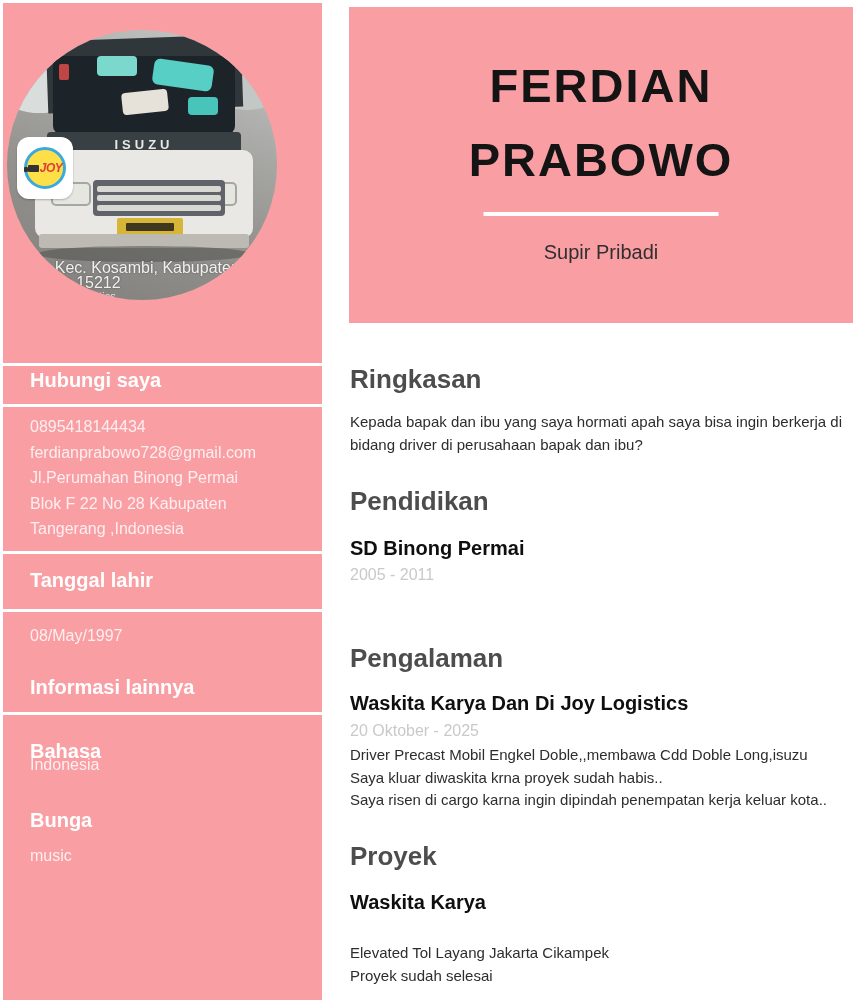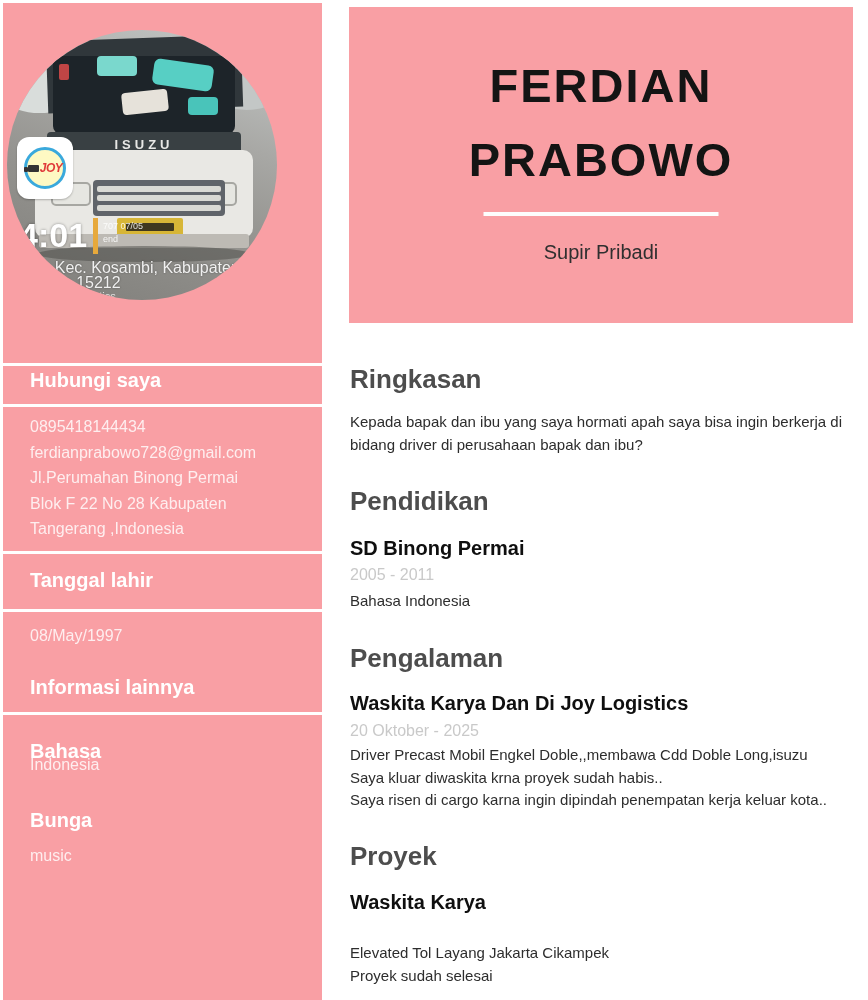--- a/index.html
+++ b/index.html
@@ -48,21 +48,21 @@
   .wm-meta{font-size:9px;line-height:13px;color:rgba(255,255,255,.85);padding-top:4px;}
   .wm-addr{position:absolute;left:14px;top:230px;font-size:16px;line-height:15px;color:rgba(255,255,255,.9);
            text-shadow:0 0 2px rgba(0,0,0,.4);}
   .wm-brand{position:absolute;left:66px;top:260px;font-size:11px;color:rgba(255,255,255,.75);}
 
   
   .joy-badge{position:absolute;left:14px;top:134px;width:56px;height:62px;background:#ffffff;
              border-radius:12px;display:flex;align-items:center;justify-content:center;z-index:5;
              box-shadow:0 1px 2px rgba(0,0,0,.25);}
   .joy-ring{width:42px;height:42px;border:3px solid #3aa9dc;border-radius:50%;box-sizing:border-box;
-            display:flex;align-items:center;justify-content:center;background:#fef9c3;}
+            display:flex;align-items:center;justify-content:center;background:#fde047;}
   .joy-inner{display:flex;align-items:center;}
   .mini-truck{position:relative;width:11px;height:7px;background:#333;border-radius:1px;margin-right:1px;}
   .mini-truck:before{content:"";position:absolute;left:-4px;bottom:0;width:4px;height:5px;background:#333;border-radius:1px;}
   .joy-text{color:#e03a3a;font-size:12px;font-weight:bold;font-style:italic;letter-spacing:-0.5px;}
 
   
   .header-box{position:absolute;left:349px;top:7px;width:504px;height:316px;background:#f99fa4;}
   .name{position:absolute;top:42px;left:0;right:0;margin:0 auto;width:430px;text-align:center;
         color:#141414;font-size:47px;font-weight:bold;line-height:74px;letter-spacing:2px;}
   .name-rule{position:absolute;top:205px;left:50%;transform:translateX(-50%);width:235px;height:4px;background:#fdfdfd;}
@@ -105,28 +105,20 @@
           <span></span>
           <span></span>
           <span></span>
         </div>
       <div class="plate">
           <i></i>
         </div>
       <div class="bumper"></div>
       <div class="under-shadow"></div>
 
-      <div class="wm-time-row">
-        <span class="wm-time">4:01</span>
-        <span class="wm-bar"></span>
-        <span class="wm-meta">
-          <div>707 07/05</div>
-          <div>end</div>
-        </span>
-      </div>
       <div class="wm-addr">
         <div>Jln., Kec. Kosambi, Kabupaten</div>
         <div>Banten 15212</div>
       </div>
       <div class="wm-brand">Logistics</div>
     </div>
 
     <div class="joy-badge">
       <div class="joy-ring">
         <div class="joy-inner">
@@ -168,21 +160,20 @@
     <div class="name-rule"></div>
     <div class="role">Supir Pribadi</div>
   </div>
 
   <div class="m sec-title t-ringkasan">Ringkasan</div>
   <div class="m body-text t-summary">Kepada bapak dan ibu yang saya hormati apah saya bisa ingin berkerja di bidang driver di perusahaan bapak dan ibu?</div>
 
   <div class="m sec-title t-pendidikan">Pendidikan</div>
   <div class="m entry-title t-school">SD Binong Permai</div>
   <div class="m entry-period t-eduperiod">2005 - 2011</div>
-  <div class="m body-text t-edudetail">Bahasa Indonesia</div>
 
   <div class="m sec-title t-pengalaman">Pengalaman</div>
   <div class="m entry-title t-company">Waskita Karya Dan Di Joy Logistics</div>
   <div class="m entry-period t-expperiod">20 Oktober - 2025</div>
   <div class="m body-text t-explines">
     <div>Driver Precast Mobil Engkel Doble,,membawa Cdd Doble Long,isuzu</div>
     <div>Saya kluar diwaskita krna proyek sudah habis..</div>
     <div>Saya risen di cargo karna ingin dipindah penempatan kerja keluar kota..</div>
   </div>
 

